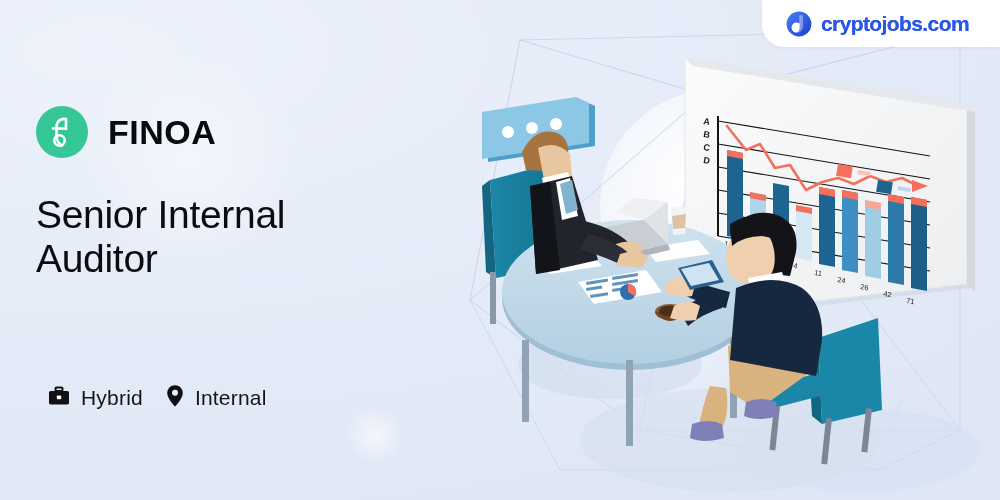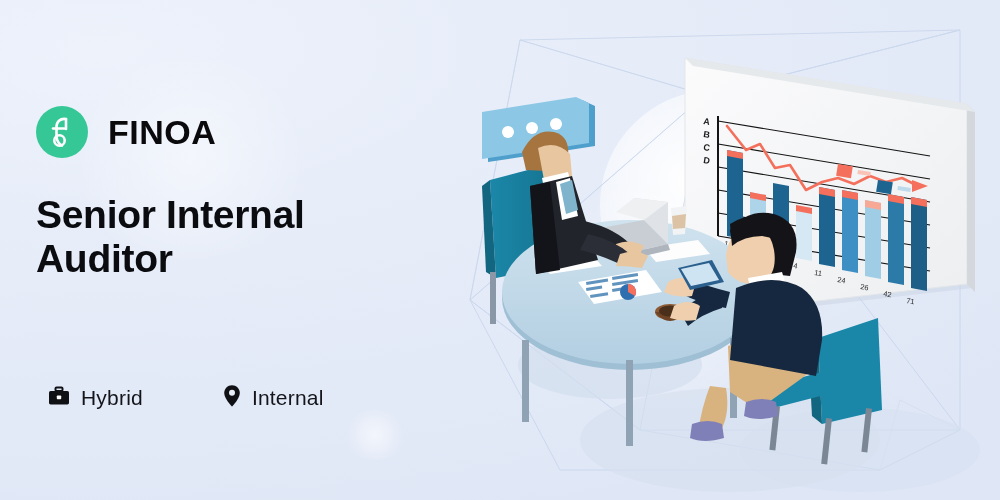--- a/index.html
+++ b/index.html
@@ -40,25 +40,25 @@
 
   
   #left-col{position:absolute;left:36px;top:0;width:430px;height:500px;}
   #company-row{position:absolute;left:0;top:106px;display:flex;align-items:center;gap:20px;}
   #company-logo-mark{width:52px;height:52px;border-radius:50%;background:#35c896;
       display:flex;align-items:center;justify-content:center;flex:0 0 52px;}
   #company-name{font-size:34px;font-weight:bold;color:#0a0a0c;letter-spacing:.5px;}
 
   #job-title{
     position:absolute;left:0;top:193px;width:360px;
-    font-size:39px;line-height:1.14;font-weight:bold;color:#0b0c10;
+    font-size:39px;line-height:1.14;font-weight:normal;color:#0b0c10;
     letter-spacing:-.3px;
   }
 
-  #meta-row{position:absolute;left:12px;top:384px;display:flex;align-items:center;gap:80px;justify-content:space-between;}
+  #meta-row{position:absolute;left:12px;top:384px;display:flex;align-items:center;gap:23px;justify-content:space-between;}
   .meta-item{display:flex;align-items:center;gap:11px;}
   .meta-item .label{font-size:21px;color:#14151a;letter-spacing:.2px;}
 
   
   #illustration{position:absolute;left:430px;top:20px;width:570px;height:480px;}
 </style>
 </head>
 <body>
 
 <div id="banner">
@@ -330,14 +330,34 @@
           <svg width="18" height="24" viewBox="0 0 18 24" aria-hidden="true">
             <path d="M9 1.2 C4.6 1.2 1.2 4.6 1.2 9 C1.2 14.6 9 22.6 9 22.6 C9 22.6 16.8 14.6 16.8 9 C16.8 4.6 13.4 1.2 9 1.2 Z" fill="#101114"></path>
             <circle cx="9" cy="8.7" r="3" fill="#e9eff9"></circle>
           </svg>
         </span>
         <span class="label">Internal</span>
       </div>
     </div>
   </div>
 
+  <div id="brand-badge">
+    <span class="mark">
+      <svg width="26" height="26" viewBox="0 0 26 26" aria-hidden="true">
+        <defs>
+          <linearGradient id="dropG" x1="0" y1="0" x2="1" y2="1">
+            <stop offset="0%" stop-color="#4d7df5"></stop>
+              <stop offset="100%" stop-color="#1b3fd1"></stop>
+          </linearGradient>
+          <linearGradient id="dropG2" x1="0" y1="0" x2="1" y2="1">
+            <stop offset="0%" stop-color="#2f63f0"></stop>
+              <stop offset="100%" stop-color="#1733b8"></stop>
+          </linearGradient>
+        </defs>
+        <circle cx="13" cy="13" r="12.4" fill="url(#dropG)"></circle>
+        <path d="M16.6 4.4 L16.6 15.6 C16.6 19.1 14 21.6 10.8 21.6 C7.8 21.6 5.6 19.4 5.6 16.5 C5.6 13.6 7.8 11.4 10.6 11.4 C11.8 11.4 12.8 11.8 13.6 12.4 L13.6 4.4 Z" fill="#ffffff"></path>
+        <path d="M16.6 4.4 L16.6 15.6 C16.6 19.1 14 21.6 10.8 21.6 C13 20.2 13.6 17.9 13.6 15.2 L13.6 4.4 Z" fill="url(#dropG2)" opacity=".55"></path>
+      </svg>
+    </span>
+    <span class="wordmark">cryptojobs.com</span>
+  </div>
 
 </div>
 
 </body></html>

